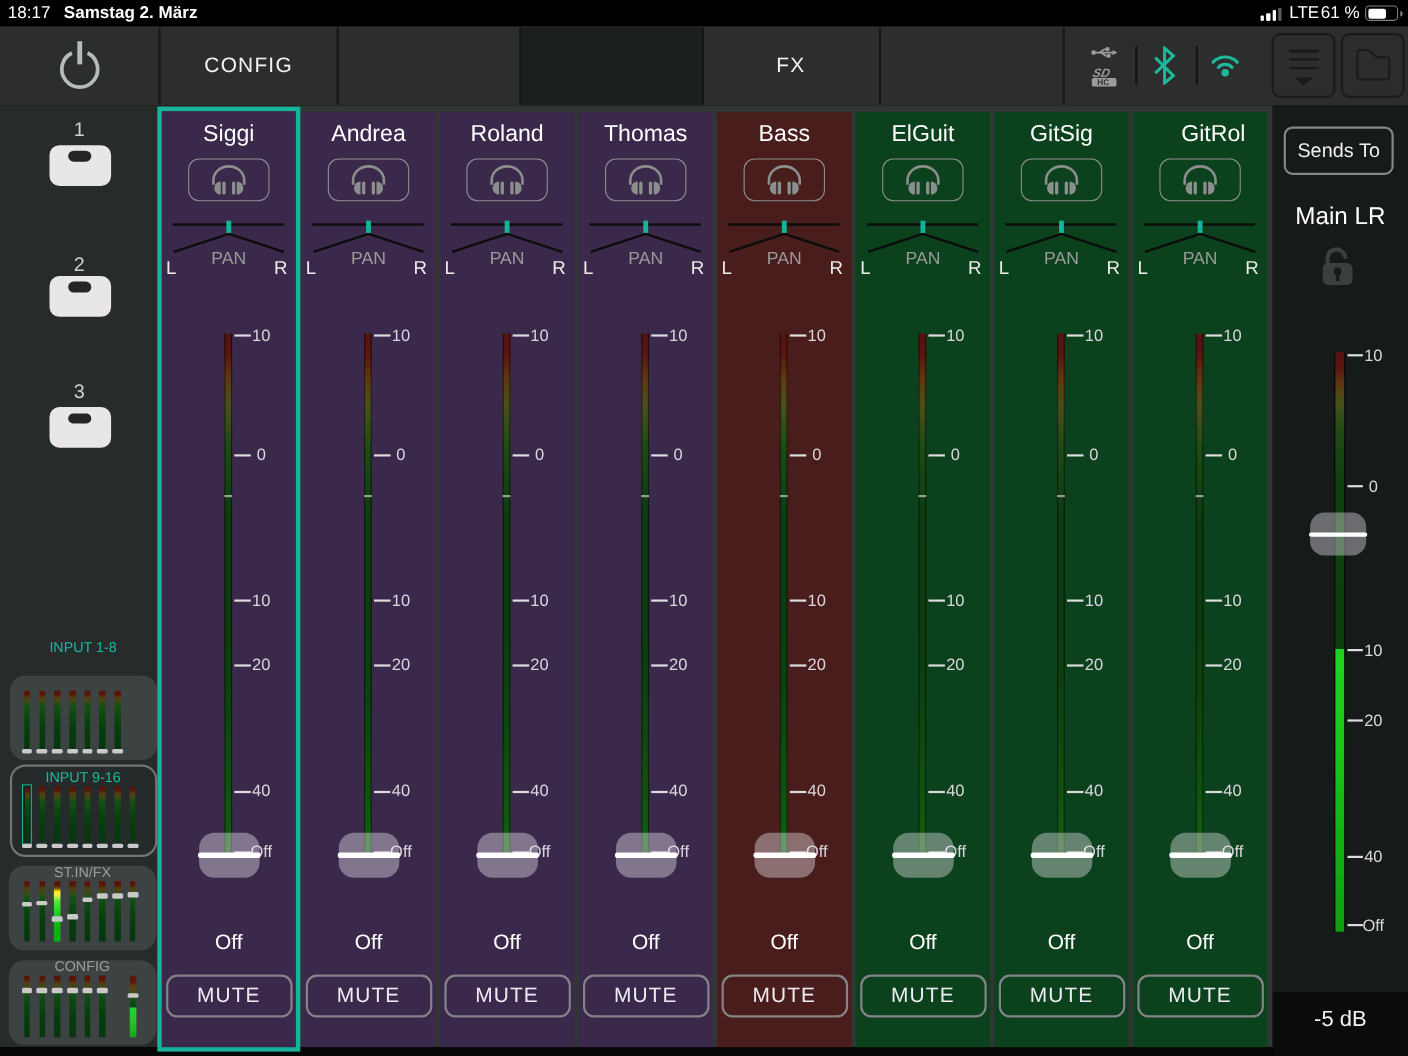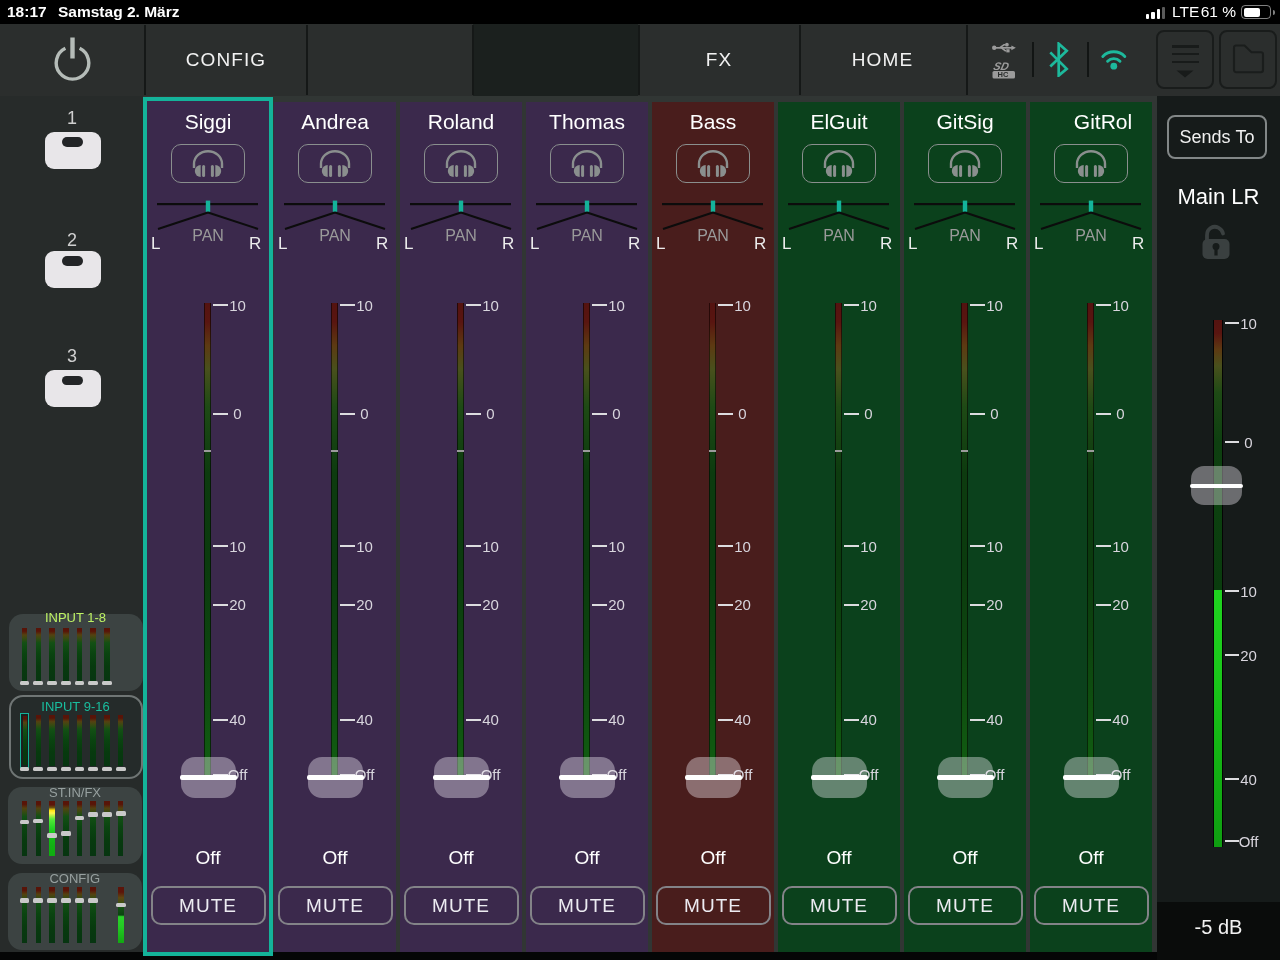--- a/index.html
+++ b/index.html
@@ -19,21 +19,21 @@
 .off{color:#fff;font-size:19px;text-align:center;height:22px;line-height:22px}
 .pan{color:#9a9a9a;font-size:16px;text-align:center;height:17px;line-height:17px}
 .lr{color:#ececec;font-size:17px;height:18px;line-height:18px}
 .tab{color:#f2f2f2;font-size:19px;letter-spacing:1.1px;text-align:center;line-height:72px;height:72px;top:24px}
 .sep{top:25px;height:70px;width:2px;background:#151817}
 .plab{font-size:13px;color:#97a09f;text-align:center;height:15px;line-height:15px}
 </style></head><body>
 <div id="pg">
 
 <div class="a" style="left:0;top:0;width:1280px;height:24px;background:#000"></div>
-<div class="a" style="left:7px;top:3px;color:#fff;font-size:15.5px;font-weight:700">18:17</div>
+<div class="a" style="left:7px;top:3px;color:#fff;font-size:15.5px;font-weight:400">18:17</div>
 <div class="a" style="left:58px;top:3px;color:#fff;font-size:15.5px;font-weight:600">Samstag 2. März</div>
 <div class="a" style="left:1146px;top:14.2px;width:3.2px;height:4.5px;background:#fff;border-radius:1px"></div>
 <div class="a" style="left:1151.4px;top:11.7px;width:3.2px;height:7px;background:#fff;border-radius:1px"></div>
 <div class="a" style="left:1156.8px;top:9.2px;width:3.2px;height:9.5px;background:#fff;border-radius:1px"></div>
 <div class="a" style="left:1162.2px;top:6.7px;width:3.2px;height:12px;background:#5a5a5a;border-radius:1px"></div>
 <div class="a" style="left:1172px;top:3px;color:#fff;font-size:15.5px">LTE</div>
 <div class="a" style="left:1196px;top:3px;width:40px;text-align:right;color:#fff;font-size:15.5px">61&nbsp;%</div>
 <div class="a" style="left:1241px;top:5px;width:30px;height:14px;border:1px solid rgba(255,255,255,0.5);border-radius:4px"></div>
 <div class="a" style="left:1243.5px;top:7.5px;width:16px;height:9px;background:#fff;border-radius:2px"></div>
 <div class="a" style="left:1272.5px;top:9.5px;width:2.5px;height:5px;background:rgba(255,255,255,0.5);border-radius:0 2px 2px 0"></div>
@@ -44,21 +44,20 @@
 <div class="a sep" style="left:471.5px"></div>
 <div class="a sep" style="left:638px"></div>
 <div class="a sep" style="left:799px"></div>
 <div class="a sep" style="left:965.5px"></div>
 <svg class="a" style="left:52px;top:36px" width="41" height="48" viewBox="0 0 41 48">
 <path d="M 13.4 12.2 A 16.3 16.3 0 1 0 27.6 12.2" fill="none" stroke="#b5bcb8" stroke-width="3.4"></path>
 <rect x="18.3" y="1.5" width="4.4" height="21" fill="#b5bcb8"></rect>
     </svg>
 <div class="a tab" style="left:146px;width:160px">CONFIG</div>
 <div class="a tab" style="left:639px;width:160px">FX</div>
-<div class="a tab" style="left:800px;width:165px">HOME</div>
 <svg class="a" style="left:991px;top:40px" width="26" height="16" viewBox="0 0 26 16">
 <g fill="#9b9b9b" stroke="#9b9b9b">
 <circle cx="3.2" cy="7.8" r="2.2" stroke="none"></circle>
 <rect x="4.8" y="7" width="16.2" height="1.7" stroke="none"></rect>
 <path d="M20.4 5.4 L24.8 7.8 L20.4 10.2 Z" stroke="none"></path>
 <path d="M8.5 7.8 L13 4.8 L14.4 4.8" fill="none" stroke-width="1.6"></path>
 <circle cx="15.9" cy="4.7" r="1.9" stroke="none"></circle>
 <path d="M10.5 7.9 L14.2 10.7 L15.2 10.7" fill="none" stroke-width="1.6"></path>
 <rect x="15.3" y="9.2" width="3.3" height="3.2" stroke="none"></rect>
 </g>
@@ -99,21 +98,21 @@
 <div class="a" style="left:44px;top:109px;width:56px;height:18px;text-align:center;color:#cfcfcf;font-size:18px;line-height:18px">1</div>
 <div class="a" style="left:44.5px;top:131.5px;width:56px;height:37px;background:#e8e6e9;border-radius:9px"></div>
 <div class="a" style="left:62.0px;top:137.0px;width:21px;height:9.5px;background:#232527;border-radius:5px"></div>
 <div class="a" style="left:44px;top:230.5px;width:56px;height:18px;text-align:center;color:#cfcfcf;font-size:18px;line-height:18px">2</div>
 <div class="a" style="left:44.5px;top:250.5px;width:56px;height:37px;background:#e8e6e9;border-radius:9px"></div>
 <div class="a" style="left:62.0px;top:256.0px;width:21px;height:9.5px;background:#232527;border-radius:5px"></div>
 <div class="a" style="left:44px;top:346.5px;width:56px;height:18px;text-align:center;color:#cfcfcf;font-size:18px;line-height:18px">3</div>
 <div class="a" style="left:44.5px;top:370px;width:56px;height:37px;background:#e8e6e9;border-radius:9px"></div>
 <div class="a" style="left:62.0px;top:375.5px;width:21px;height:9.5px;background:#232527;border-radius:5px"></div>
 <div class="a" style="left:8.5px;top:613.5px;width:134px;height:77px;background:#3c4342;border-radius:14px"></div>
-<div class="a plab" style="left:8.5px;top:610px;width:134px;color:#bef264">INPUT 1-8</div>
+<div class="a plab" style="left:8.5px;top:581px;width:134px;color:#14b8a6">INPUT 1-8</div>
 <div class="a minim" style="left:21.8px;top:628px;width:5.6px;height:52.5px;"></div>
 <div class="a" style="left:19.700000000000003px;top:680.7px;width:9.8px;height:4.6px;background:#c9c9c9;border-radius:1.5px"></div>
 <div class="a minim" style="left:35.52px;top:628px;width:5.6px;height:52.5px;"></div>
 <div class="a" style="left:33.42px;top:680.7px;width:9.8px;height:4.6px;background:#c9c9c9;border-radius:1.5px"></div>
 <div class="a minim" style="left:49.24px;top:628px;width:5.6px;height:52.5px;"></div>
 <div class="a" style="left:47.14px;top:680.7px;width:9.8px;height:4.6px;background:#c9c9c9;border-radius:1.5px"></div>
 <div class="a minim" style="left:62.96000000000001px;top:628px;width:5.6px;height:52.5px;"></div>
 <div class="a" style="left:60.86000000000001px;top:680.7px;width:9.8px;height:4.6px;background:#c9c9c9;border-radius:1.5px"></div>
 <div class="a minim" style="left:76.68px;top:628px;width:5.6px;height:52.5px;"></div>
 <div class="a" style="left:74.58px;top:680.7px;width:9.8px;height:4.6px;background:#c9c9c9;border-radius:1.5px"></div>

